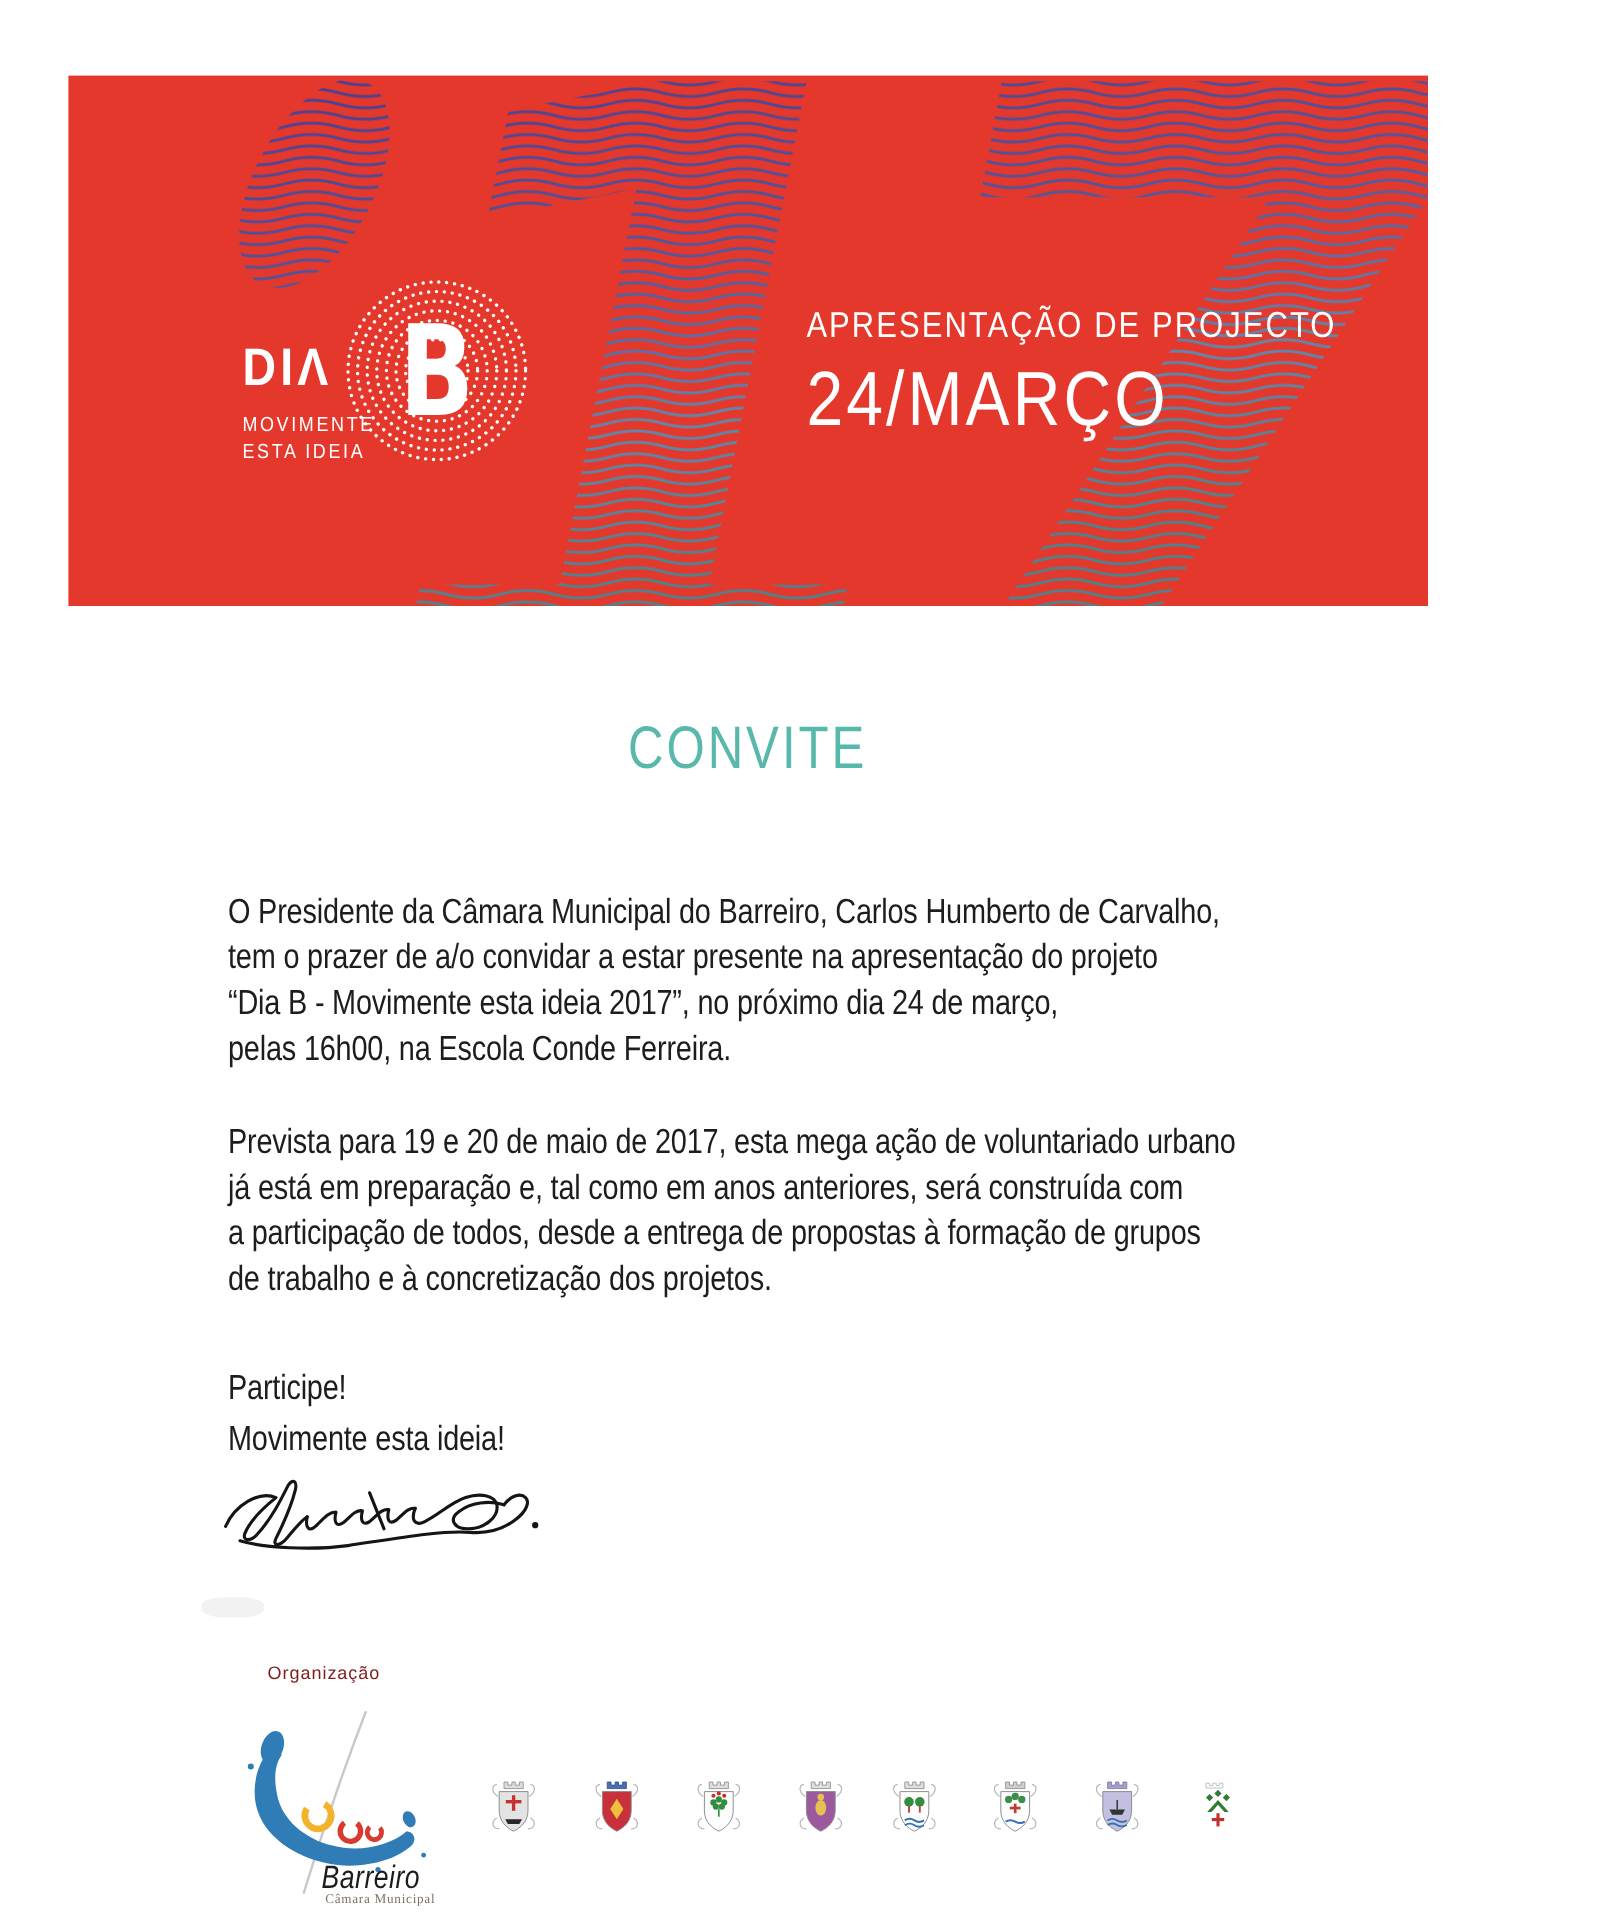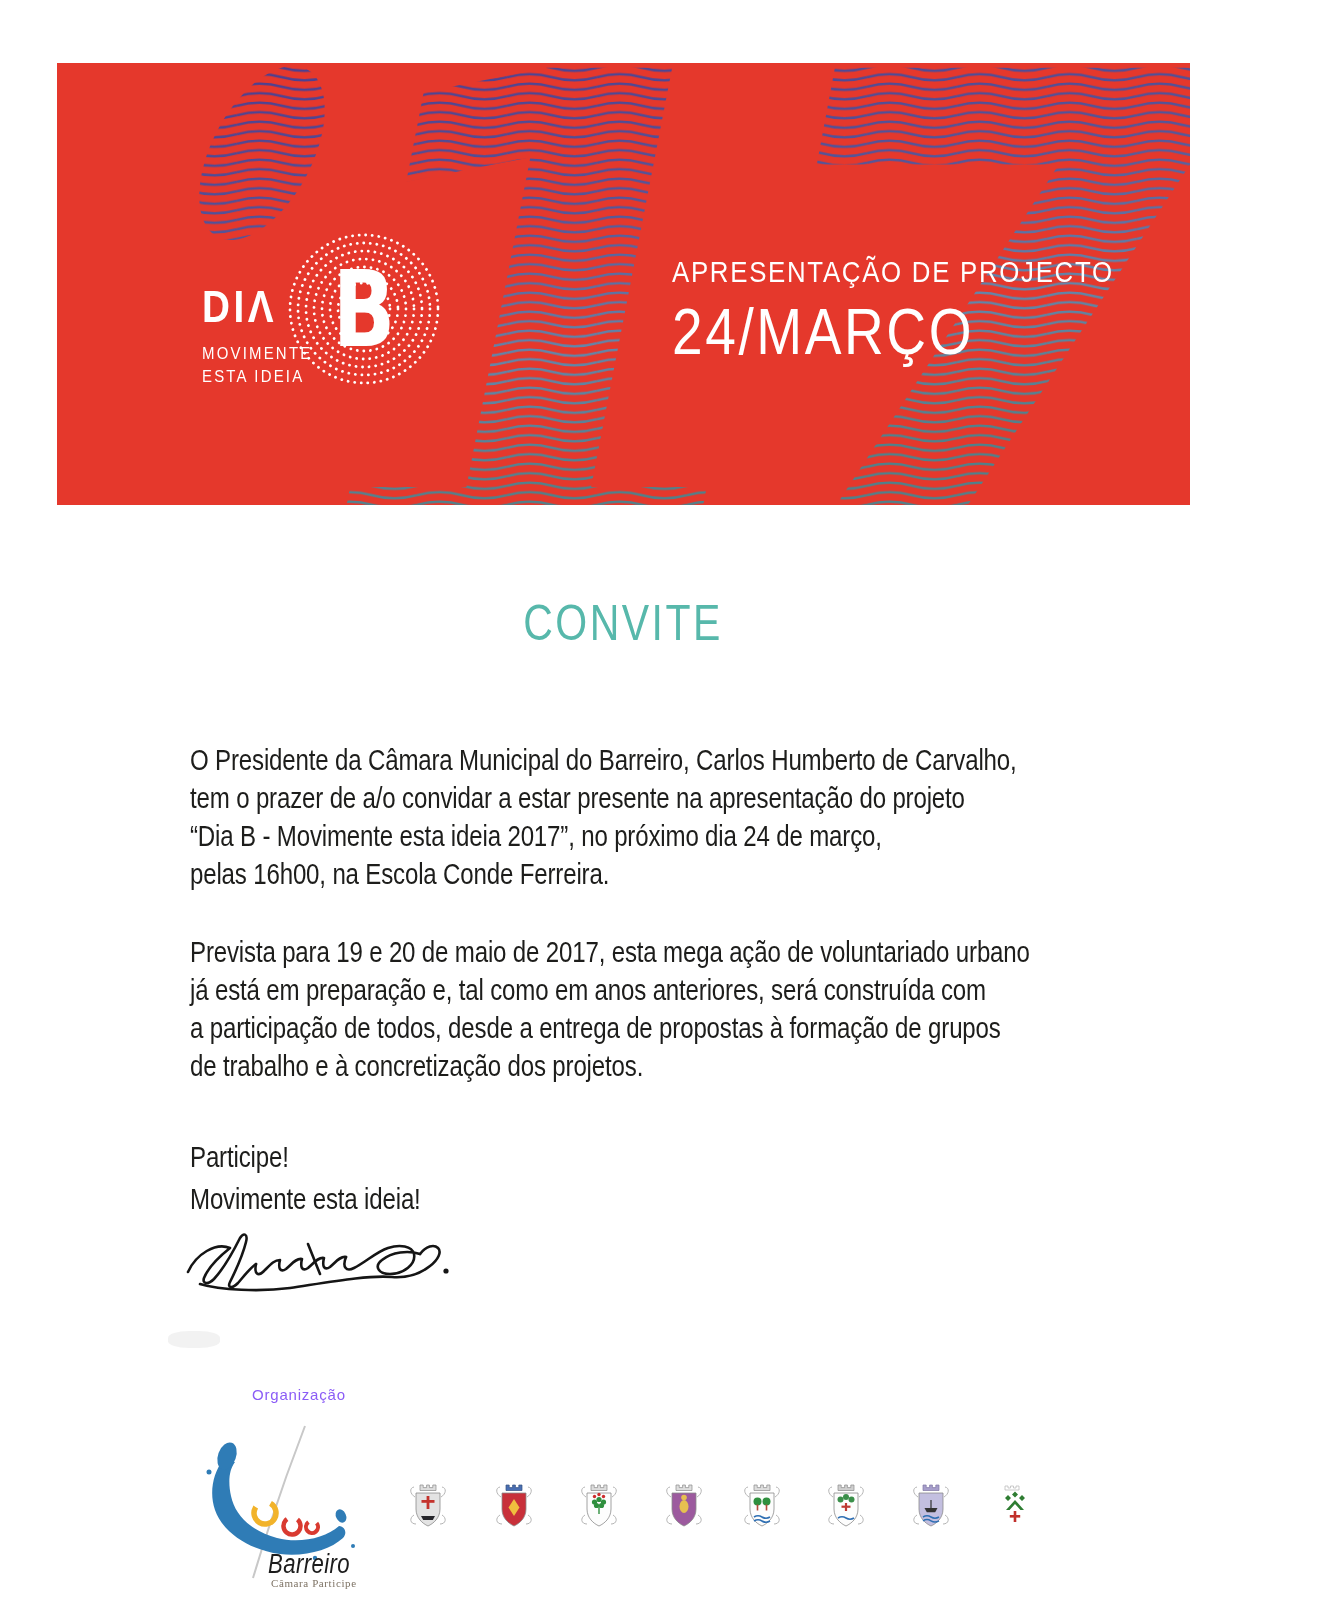--- a/index.html
+++ b/index.html
@@ -16,21 +16,21 @@
   .event-date{font-size:64px;letter-spacing:3px;font-weight:400;margin-top:10px;line-height:1;}
   .invite-title{position:absolute;left:190px;top:598px;width:866px;text-align:center;
         font-size:50px;letter-spacing:3px;color:#57b8ab;line-height:1;
         transform:scaleX(0.82);transform-origin:50% 0;}
   .bodytext{position:absolute;left:190px;color:#1d1d1b;font-size:29px;line-height:38px;
         letter-spacing:-0.2px;transform:scaleX(0.83);transform-origin:0 0;white-space:nowrap;}
   .p1{top:741px;} .p2{top:933px;} .p3{top:1136px;line-height:42px;}
   .signature{position:absolute;left:180px;top:1222px;}
   .smudge{position:absolute;left:168px;top:1331px;width:52px;height:17px;background:#efefef;
         border-radius:40%;opacity:.8;}
-  .org-label{position:absolute;left:223px;top:1386px;font-size:15px;color:#8b5cf6;letter-spacing:0.8px;margin-left:29px;}
+  .org-label{position:absolute;left:223px;top:1386px;font-size:15px;color:#7f1d1d;letter-spacing:0.8px;}
   .barreiro-logo{position:absolute;left:165px;top:1398px;}
   .barreiro-name{position:absolute;left:268px;top:1549px;font-size:27px;font-style:italic;font-weight:500;
         color:#1c1c1c;transform:scaleX(0.82);transform-origin:0 0;letter-spacing:0.5px;}
   .barreiro-sub{position:absolute;left:271px;top:1577px;font-size:11px;color:#7d7264;
         font-family:"Liberation Serif",serif;letter-spacing:0.6px;}
   .crest{position:absolute;top:1477px;width:46px;height:56px;}
   .c1{left:405px;} .c2{left:491px;} .c3{left:576px;} .c4{left:661px;}
   .c5{left:739px;} .c6{left:823px;} .c7{left:908px;} .c8{left:992px;}
 </style>
 </head>
@@ -129,21 +129,21 @@
     <ellipse cx="62" cy="58" rx="9" ry="14" transform="rotate(20 62 58)" fill="#2f7cb6"></ellipse>
     <ellipse cx="176" cy="118" rx="5" ry="7" transform="rotate(-25 176 118)" fill="#2f7cb6"></ellipse>
     <circle cx="44" cy="74" r="2.5" fill="#2f7cb6"></circle>
     <circle cx="150" cy="160" r="2.2" fill="#2f7cb6"></circle>
     <circle cx="188" cy="148" r="2" fill="#2f7cb6"></circle>
     <circle cx="100" cy="115" r="11" fill="none" stroke="#f2b32a" stroke-width="5.5" stroke-dasharray="52 17" transform="rotate(-60 100 115)"></circle>
     <circle cx="127" cy="128" r="8.5" fill="none" stroke="#d93a30" stroke-width="4.5" stroke-dasharray="42 12" transform="rotate(-50 127 128)"></circle>
     <circle cx="147" cy="129" r="6" fill="none" stroke="#d93a30" stroke-width="4" stroke-dasharray="28 10" transform="rotate(-40 147 129)"></circle>
   </svg>
   <div class="barreiro-name">Barreiro</div>
-  <div class="barreiro-sub">Câmara Participe</div>
+  <div class="barreiro-sub">Câmara Municipal</div>
 
   <svg class="crest c1" viewBox="0 0 44 56">
     <path d="M9,20 C4,17 3,11 8,10 M35,20 C40,17 41,11 36,10 M8,38 C3,41 4,47 10,47 M36,38 C41,41 40,47 34,47" stroke="#b5b5b5" fill="none" stroke-width="1"></path>
     <path d="M14,8 h3.2 v2.6 h3.4 v-2.6 h2.8 v2.6 h3.4 v-2.6 h3.2 v5.5 h-16 z" fill="#dedede" stroke="#8a8a8a" stroke-width="0.7"></path>
     <path class="shield" d="M10,16 h24 v16 c0,9 -6.5,14.5 -12,17 c-5.5,-2.5 -12,-8 -12,-17 Z" fill="#e3e3e3" stroke="#8a8a8a" stroke-width="0.8"></path>
     <rect x="20.6" y="19" width="2.8" height="13" fill="#c4332d"></rect>
     <rect x="15.5" y="23" width="13" height="2.8" fill="#c4332d"></rect>
     <path d="M15,39 h14 l-2.2,4 h-9.6 Z" fill="#26262b"></path>
   </svg>
 

